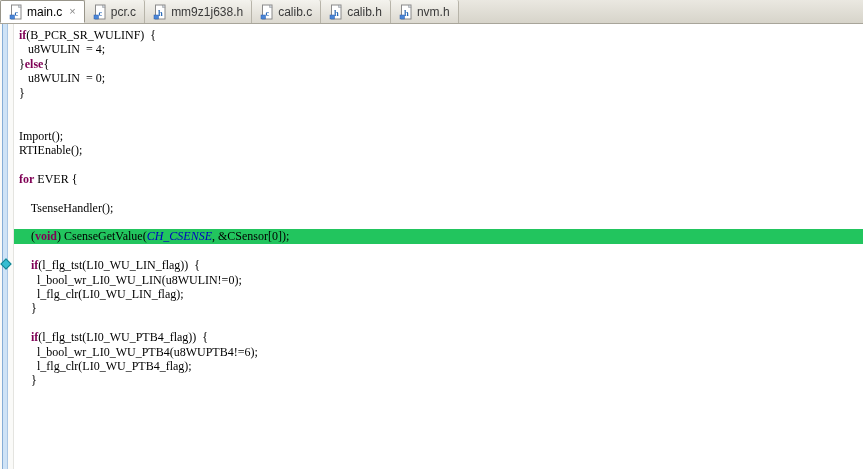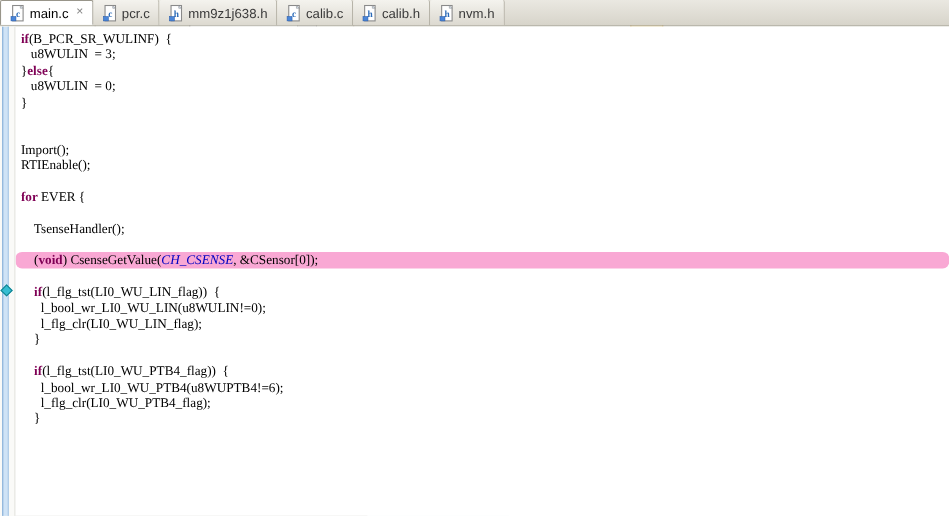--- a/index.html
+++ b/index.html
@@ -575,34 +575,34 @@
           <span>nvm.h</span>
         </div>
       </div>
     <div id="editor-body">
       <div id="ruler">
         <div id="range-bar"></div>
         <div id="diamond" style="top: 236.4px;"></div>
       </div>
       <div id="code">
           <div class="cl"><span class="tok-k">if</span><span class="tok-p">(B_PCR_SR_WULINF)  {</span></div>
-          <div class="cl"><span class="tok-p">   u8WULIN  = 3;</span></div>
+          <div class="cl"><span class="tok-p">   u8WULIN  = 4;</span></div>
           <div class="cl"><span class="tok-p">}</span><span class="tok-k">else</span><span class="tok-p">{</span></div>
           <div class="cl"><span class="tok-p">   u8WULIN  = 0;</span></div>
           <div class="cl"><span class="tok-p">}</span></div>
           <div class="cl"></div>
           <div class="cl"></div>
           <div class="cl"><span class="tok-p">Import();</span></div>
           <div class="cl"><span class="tok-p">RTIEnable();</span></div>
           <div class="cl"></div>
           <div class="cl"><span class="tok-k">for</span><span class="tok-p"> EVER {</span></div>
           <div class="cl"></div>
           <div class="cl"><span class="tok-p">    TsenseHandler();</span></div>
           <div class="cl"></div>
-          <div class="cl hl" style="background: #f9a8d4; border-radius: 6px;"><span class="tok-p">    (</span><span class="tok-k">void</span><span class="tok-p">) CsenseGetValue(</span><span class="tok-i">CH_CSENSE</span><span class="tok-p">, &amp;CSensor[0]);</span></div>
+          <div class="cl hl" style="background: #22c55e;"><span class="tok-p">    (</span><span class="tok-k">void</span><span class="tok-p">) CsenseGetValue(</span><span class="tok-i">CH_CSENSE</span><span class="tok-p">, &amp;CSensor[0]);</span></div>
           <div class="cl"></div>
           <div class="cl"><span class="tok-p">    </span><span class="tok-k">if</span><span class="tok-p">(l_flg_tst(LI0_WU_LIN_flag))  {</span></div>
           <div class="cl"><span class="tok-p">      l_bool_wr_LI0_WU_LIN(u8WULIN!=0);</span></div>
           <div class="cl"><span class="tok-p">      l_flg_clr(LI0_WU_LIN_flag);</span></div>
           <div class="cl"><span class="tok-p">    }</span></div>
           <div class="cl"></div>
           <div class="cl"><span class="tok-p">    </span><span class="tok-k">if</span><span class="tok-p">(l_flg_tst(LI0_WU_PTB4_flag))  {</span></div>
           <div class="cl"><span class="tok-p">      l_bool_wr_LI0_WU_PTB4(u8WUPTB4!=6);</span></div>
           <div class="cl"><span class="tok-p">      l_flg_clr(LI0_WU_PTB4_flag);</span></div>
           <div class="cl"><span class="tok-p">    }</span></div>

